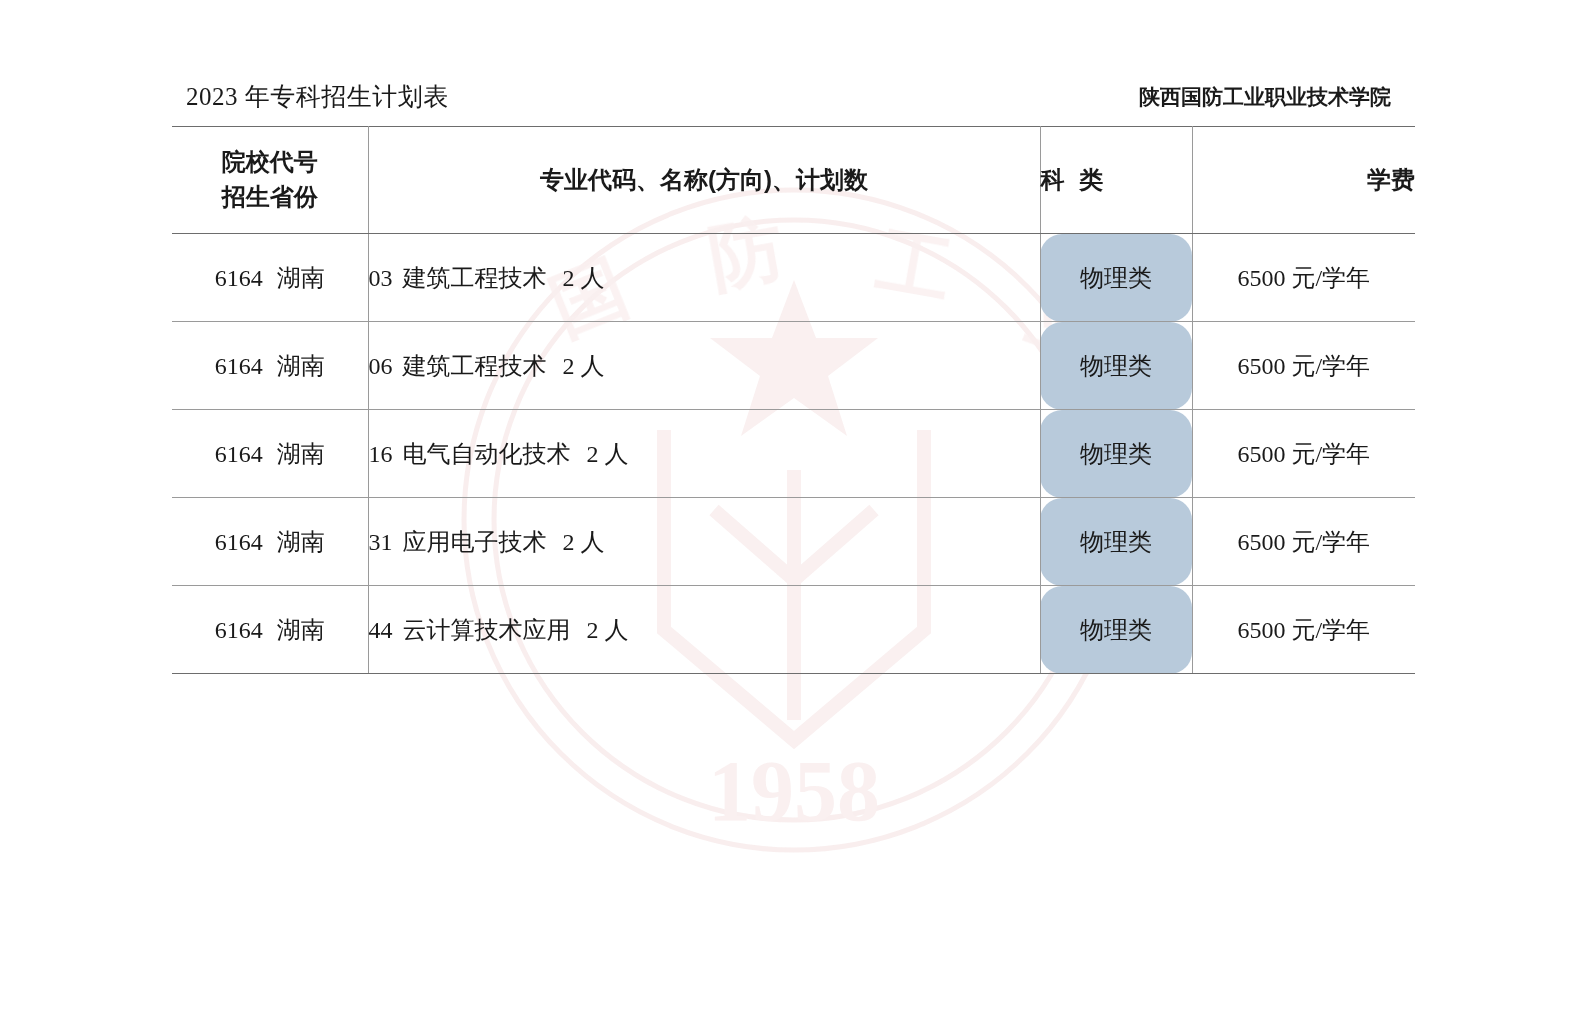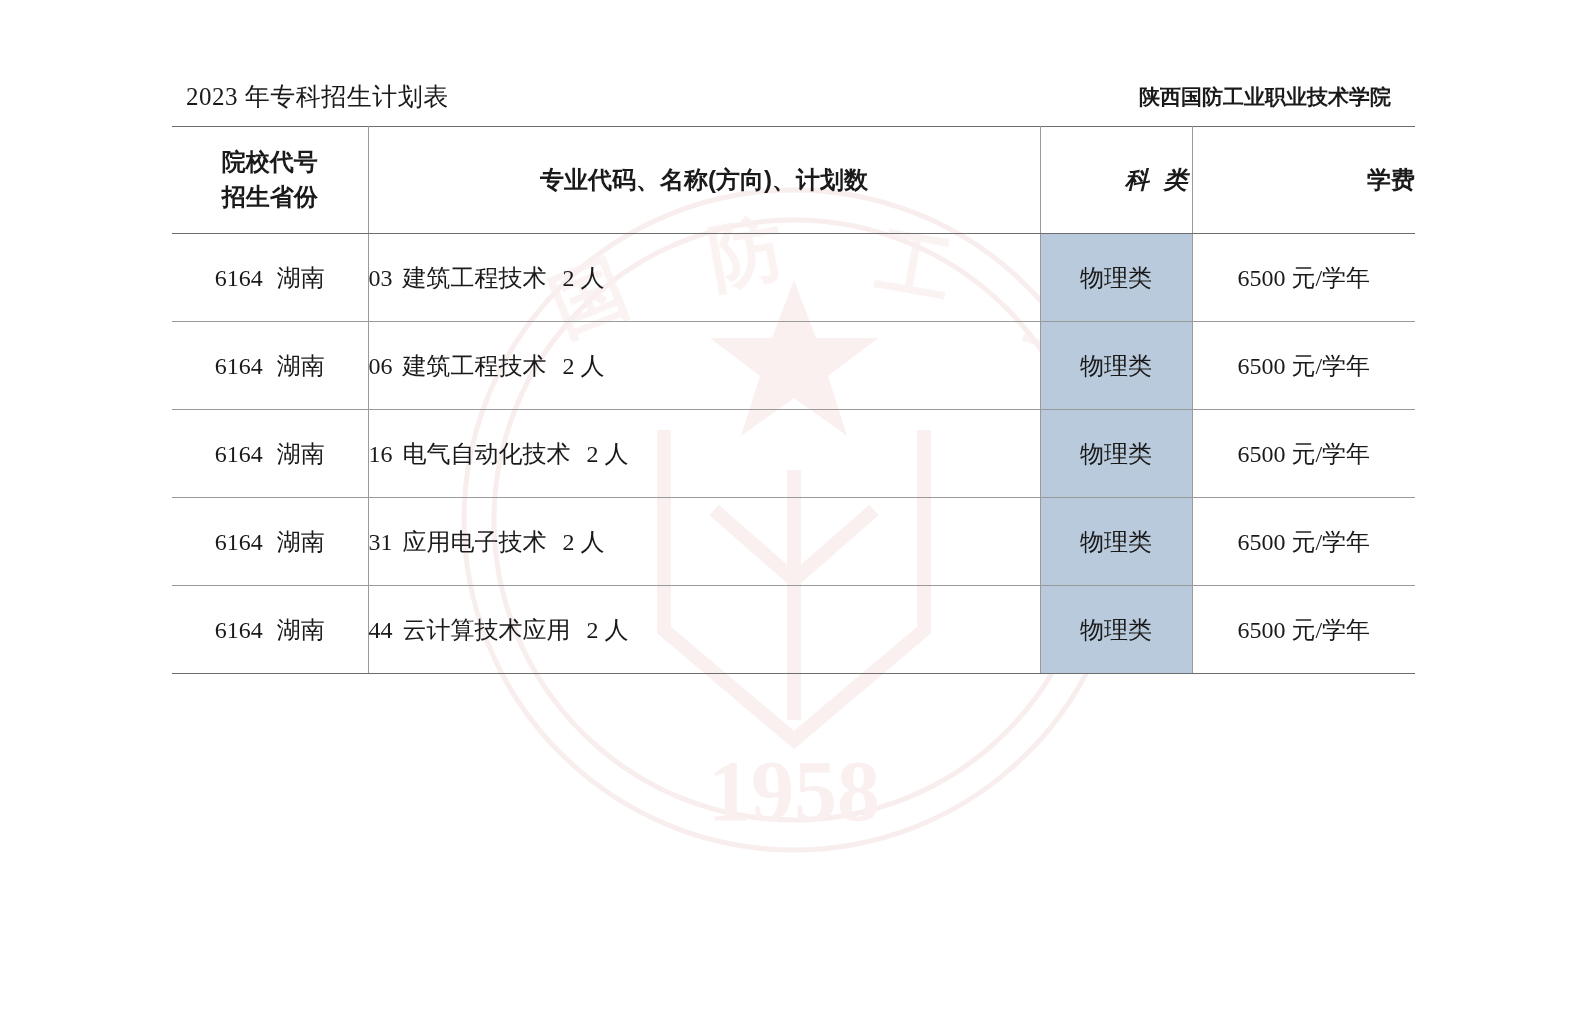--- a/index.html
+++ b/index.html
@@ -91,24 +91,23 @@
   table.plan thead th.th-code {
     border-right: 1px solid #9a9a9a;
     line-height: 1.45;
     text-align: center;
   }
   table.plan thead th.th-major {
     text-align: center;
     border-right: 1px solid #9a9a9a;
   }
   table.plan thead th.th-type {
-    text-align: right;
+    text-align: left;
     border-right: 1px solid #9a9a9a;
     letter-spacing: 4px;
-    font-style: italic;
   }
   table.plan thead th.th-fee {
     text-align: right;
   }
   .th-code .line { display: block; }
 
   table.plan tbody td {
     height: 87px;
     font-size: 24px;
   }
@@ -123,20 +122,21 @@
     border-right: 1px solid #9a9a9a;
     white-space: nowrap;
   }
   td.td-major .mcode { display: inline-block; min-width: 34px; }
   td.td-major .mname { }
   td.td-major .mplan { margin-left: 16px; }
   td.td-type {
     text-align: center;
     background: #b8cadb;
     border-right: 1px solid #9a9a9a;
+    border-radius: 22px;
   }
   td.td-fee {
     text-align: center;
     white-space: nowrap;
   }
   tbody tr:last-child td {
     border-bottom: 1px solid #6d6d6d;
   }
 </style>
 </head>

